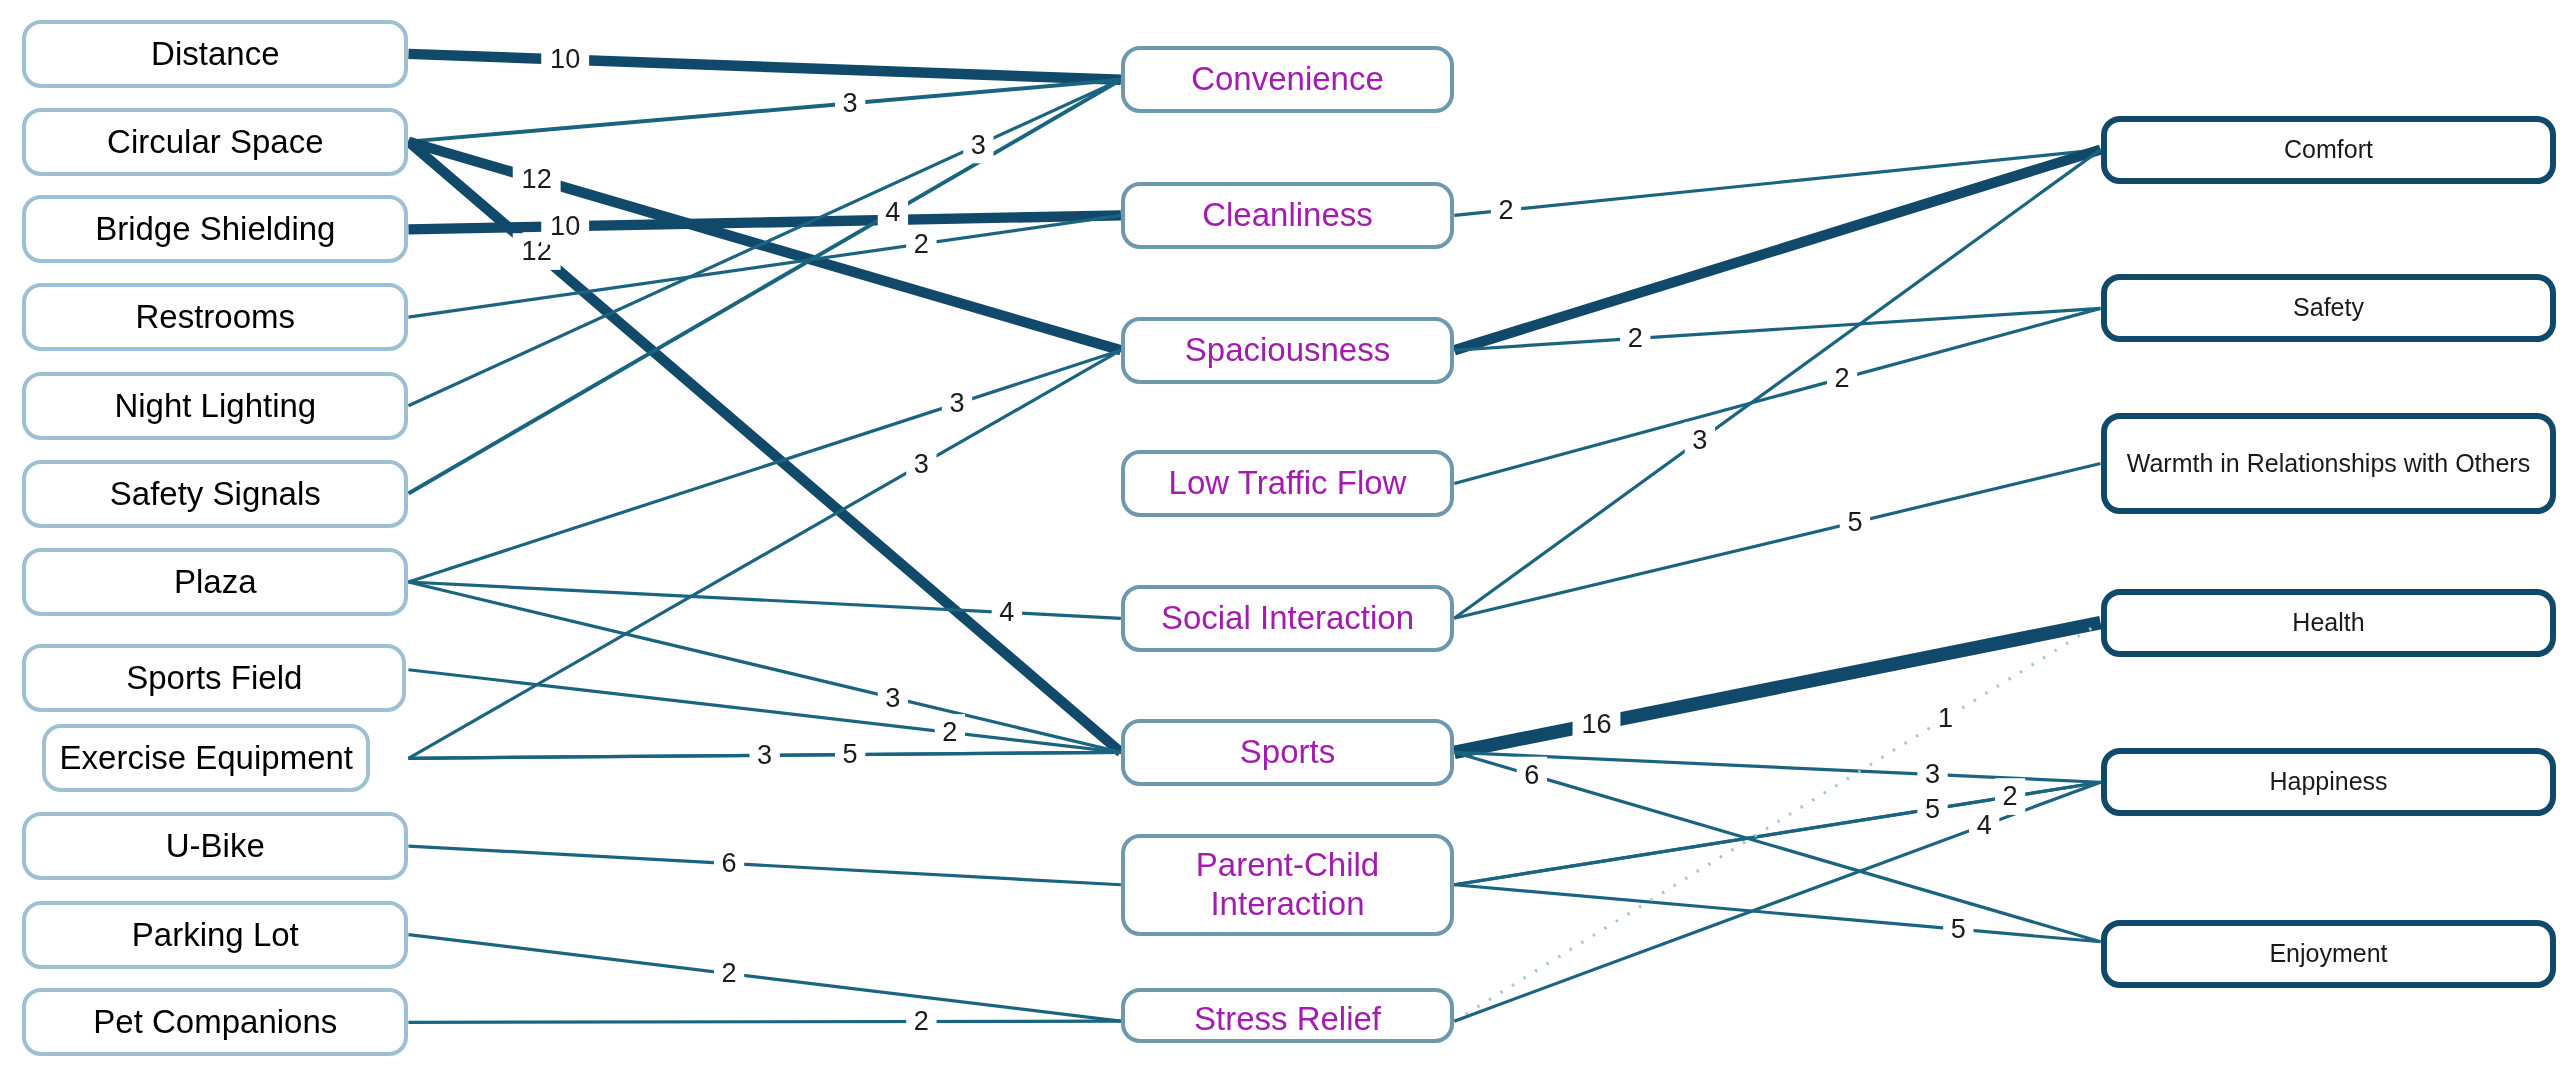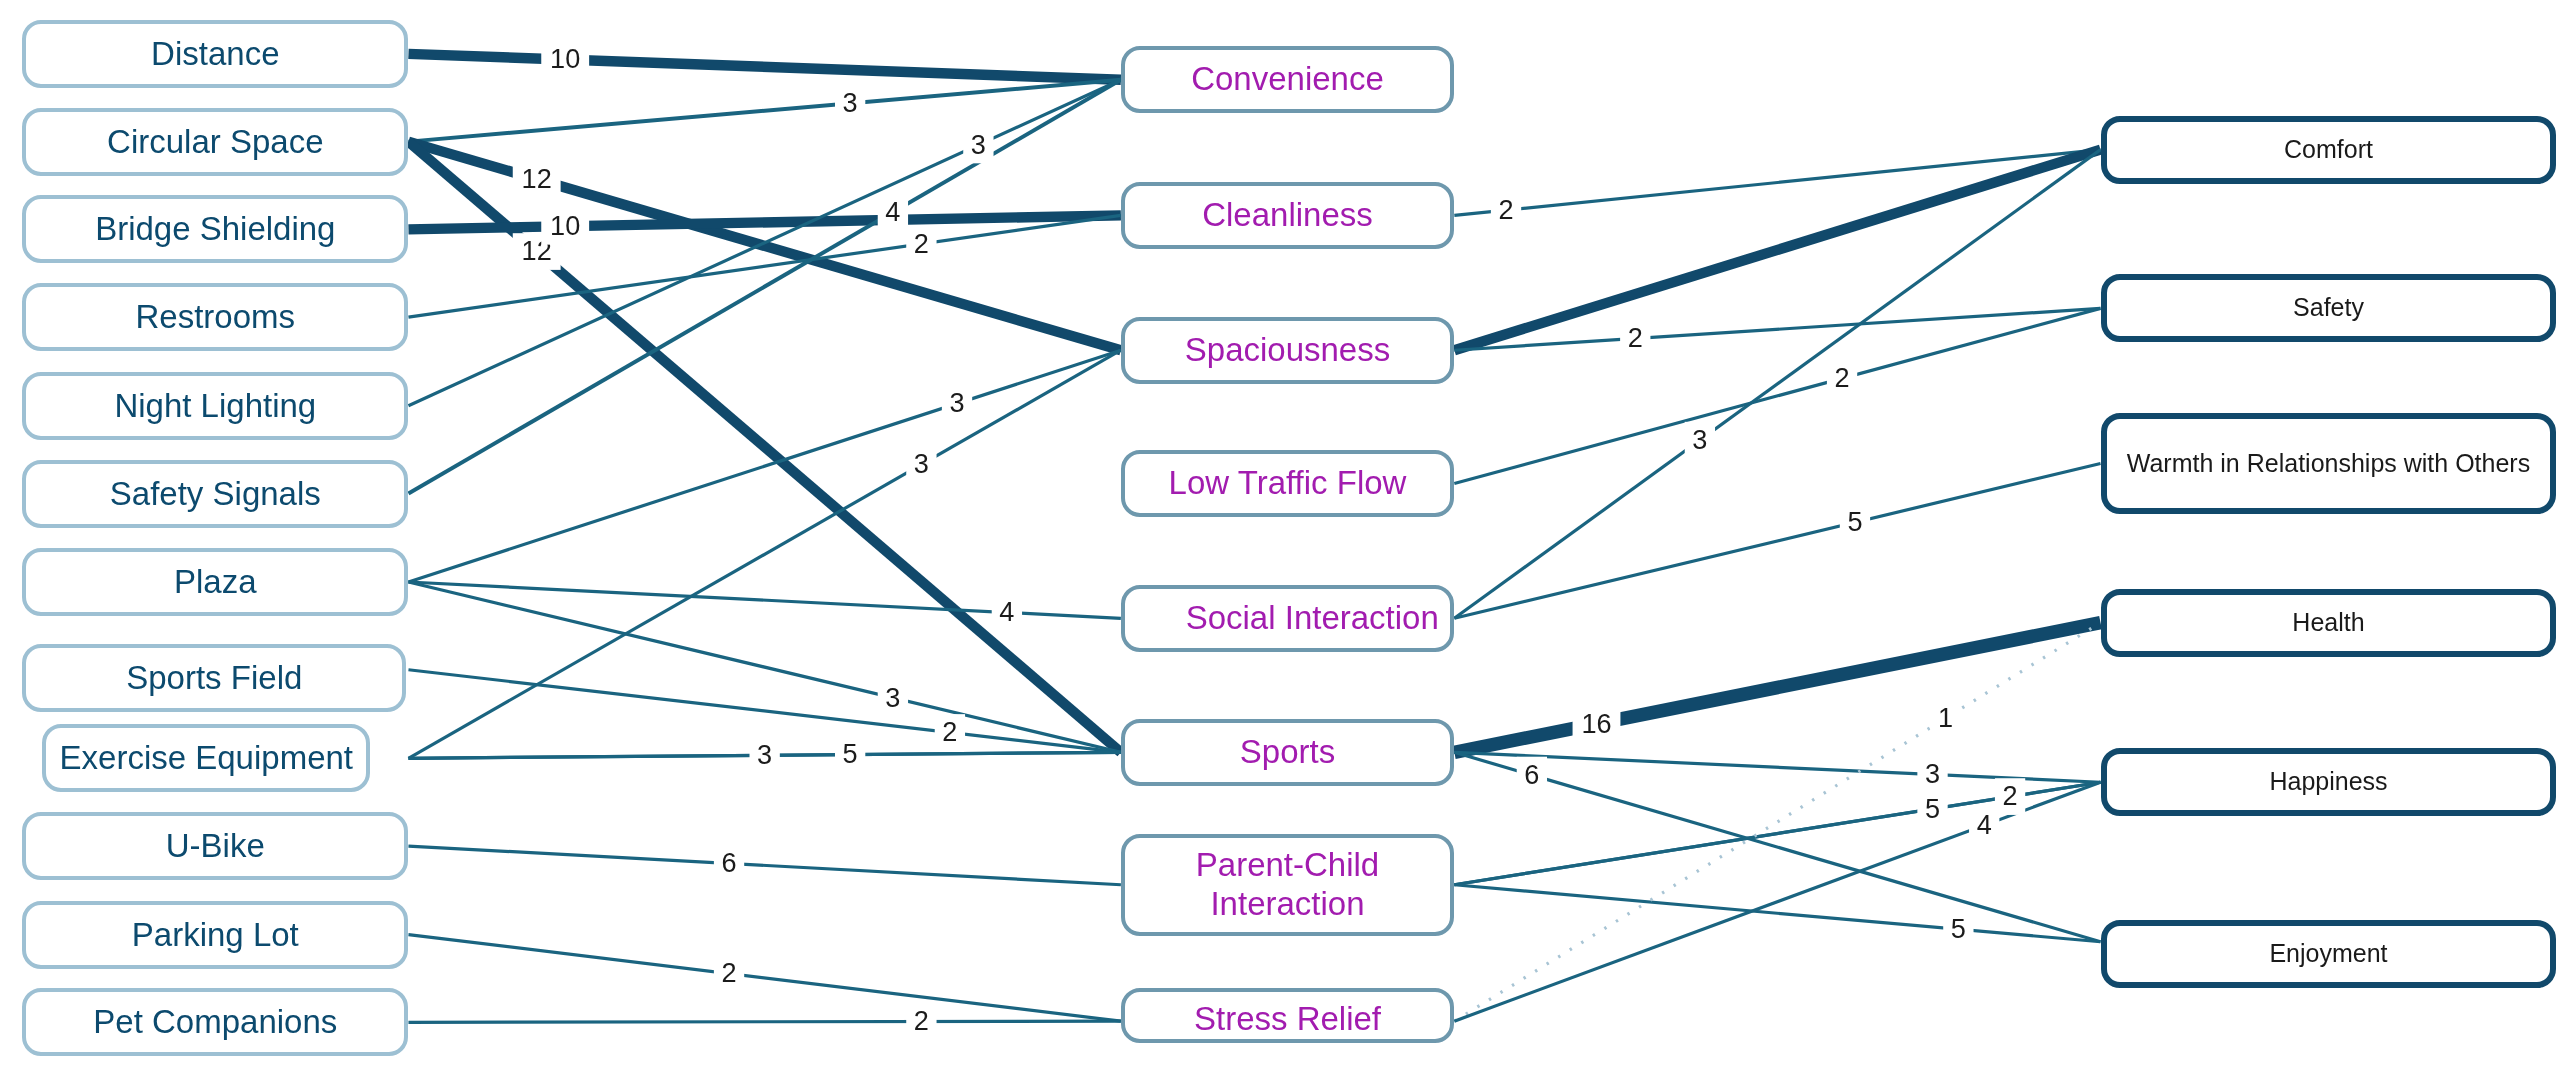--- a/index.html
+++ b/index.html
@@ -2,21 +2,21 @@
 <html style="font-size:12.8px"><head>
 <meta charset="utf-8">
 <style>
   html,body{margin:0;padding:0;background:#ffffff;}
   body{font-family:"Liberation Sans", sans-serif;}
   #stage{position:relative;width:2576px;height:1085px;background:#fff;overflow:hidden;}
   svg#net{position:absolute;left:0;top:0;width:2576px;height:1085px;}
   .edge-label{font-family:"Liberation Sans", sans-serif;font-size:34px;fill:#1b1b1b;text-anchor:middle;dominant-baseline:middle;}
   .edge-label-bg{fill:#ffffff;}
   .node-box{position:absolute;box-sizing:border-box;background:#ffffff;border-radius:19px;display:flex;align-items:center;justify-content:center;text-align:center;line-height:1.18;}
-  .col-left{border:4px solid #9dc0d3;color:#0c4a6e;font-size:33px;justify-content:center;}
+  .col-left{border:4px solid #9dc0d3;color:#000000;font-size:33px;justify-content:center;}
   .col-mid{border:4.8px solid #6e98ad;color:#a21caf;font-size:33px;}
   .col-right{border:6.4px solid #11496b;color:#1a1a1a;font-size:25px;}
   .node-label{padding:0 11.2px;display:block;}
 </style>
 </head>
 <body>
 
 <div id="stage">
   <svg id="net" xmlns="http://www.w3.org/2000/svg" viewBox="0 0 3229 1360">
       <line x1="512" y1="67.5" x2="1405" y2="100" stroke="#11496b" stroke-width="13" stroke-linecap="butt"></line>
@@ -220,21 +220,21 @@
       </div>
       <div class="node-box col-mid" style="left: 1121px; top: 182px; width: 333px; height: 67px;">
         <span class="node-label">Cleanliness</span>
       </div>
       <div class="node-box col-mid" style="left: 1121px; top: 317px; width: 333px; height: 67px;">
         <span class="node-label">Spaciousness</span>
       </div>
       <div class="node-box col-mid" style="left: 1121px; top: 450px; width: 333px; height: 67px;">
         <span class="node-label">Low Traffic Flow</span>
       </div>
-      <div class="node-box col-mid" style="left: 1121px; top: 585px; width: 333px; height: 67px; justify-content: flex-end;">
+      <div class="node-box col-mid" style="left: 1121px; top: 585px; width: 333px; height: 67px;">
         <span class="node-label">Social Interaction</span>
       </div>
       <div class="node-box col-mid" style="left: 1121px; top: 719px; width: 333px; height: 67px;">
         <span class="node-label">Sports</span>
       </div>
       <div class="node-box col-mid" style="left: 1121px; top: 834px; width: 333px; height: 102px;">
         <span class="node-label">Parent-Child Interaction</span>
       </div>
       <div class="node-box col-mid" style="left: 1121px; top: 988px; width: 333px; height: 55px; align-items: flex-end;">
         <span class="node-label">Stress Relief</span>

